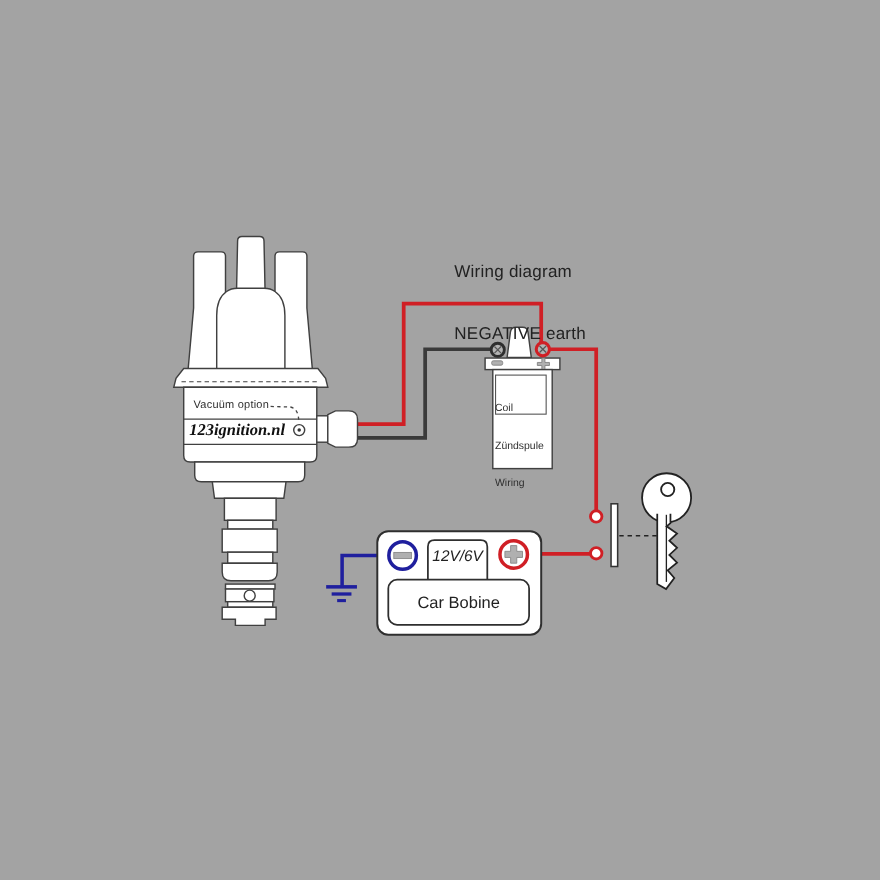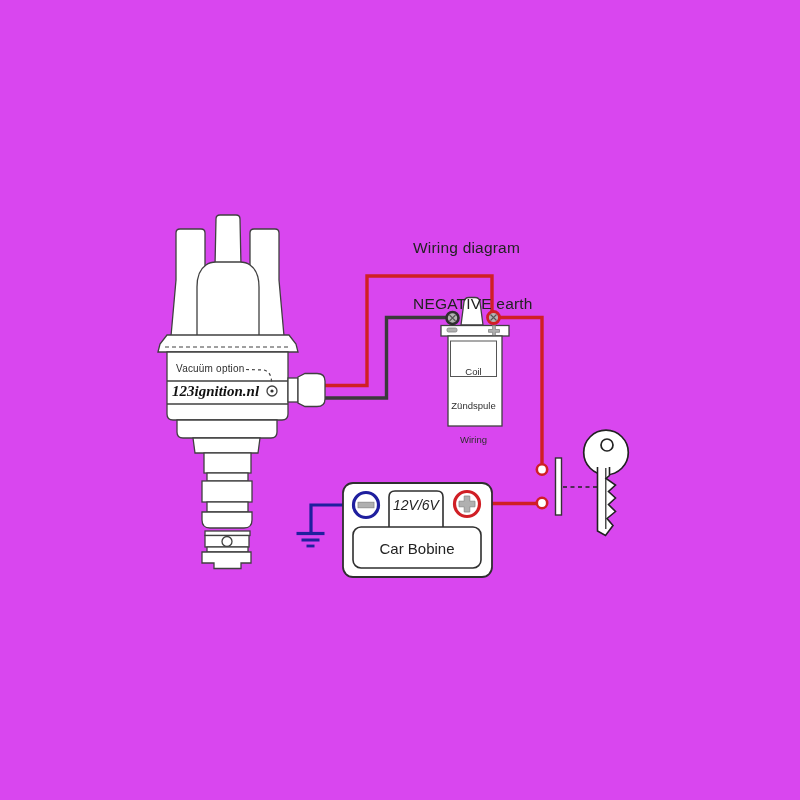--- a/index.html
+++ b/index.html
@@ -1,29 +1,29 @@
 <!DOCTYPE html>
 <html><head>
 <meta charset="utf-8">
 <style>
   html,body { margin:0; padding:0; background:#ffffff; }
   .canvas {
-    position:relative; width:800px; height:800px; background:#d946ef;
+    position:relative; width:800px; height:800px; background:#a3a3a3;
     font-family:"Liberation Sans", sans-serif; overflow:hidden;
   }
   .canvas svg { position:absolute; left:0; top:0; }
   .label { position:absolute; color:#1c1c1c; white-space:pre; }
   .title { left:413px; top:202px; font-size:15.5px; line-height:18.5px; letter-spacing:0.2px; color:#222; }
   .vacuum-label { left:176px; top:363px; font-size:10px; color:#2e2e2e; letter-spacing:0.2px; }
   .brand-label {
     left:172px; top:383px; font-size:15px; font-weight:bold;
     font-family:"Liberation Serif", serif; color:#111;font-style:italic;
   }
   .coil-label {
-    left:450px; top:343px; width:47px; text-align:center;
+    left:450px; top:343px; width:47px; 
     font-size:9.5px; line-height:11.4px; color:#2e2e2e;
   }
   .voltage-label { left:389px; top:497px; width:54px; text-align:center; font-size:14px; color:#222;font-style:italic; }
   .battery-label { left:353px; top:540px; width:128px; text-align:center; font-size:15px; color:#222; }
 </style>
 </head>
 <body>
 
 <div class="canvas">
 

